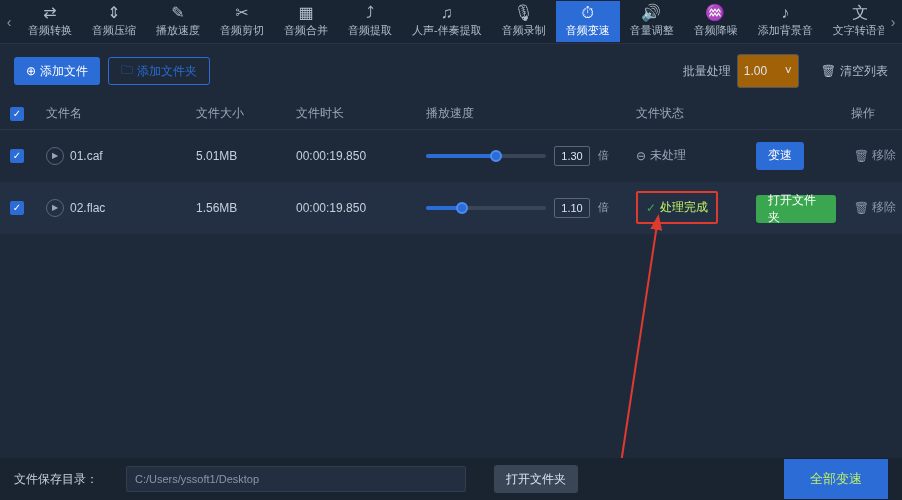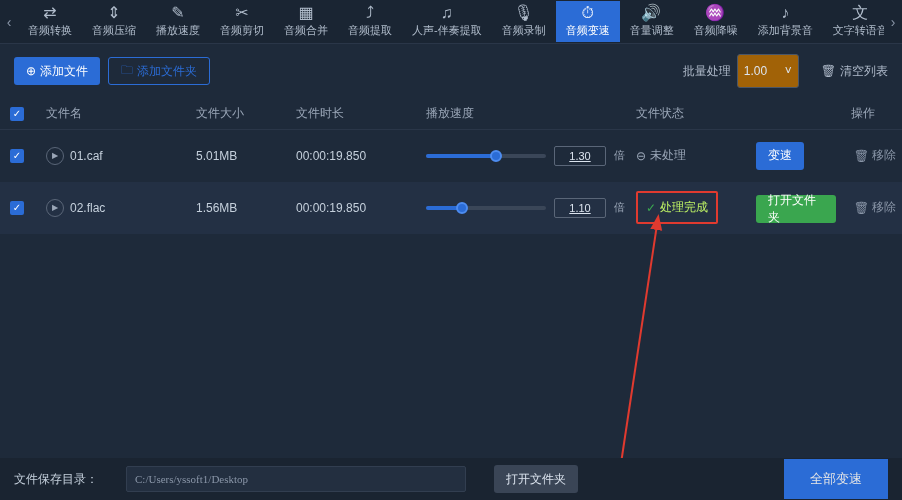--- a/index.html
+++ b/index.html
@@ -90,48 +90,48 @@
 .slider-wrap { display: flex; align-items: center; gap: 8px; }
 .slider {
   position: relative; width: 120px; height: 4px; background: #3a4658; border-radius: 2px;
 }
 .slider .fill { position: absolute; left: 0; top: 0; height: 100%; background: #2b6cd6; border-radius: 2px; }
 .slider .thumb {
   position: absolute; top: 50%; width: 12px; height: 12px; background: #2b6cd6;
   border-radius: 50%; transform: translate(-50%, -50%); border: 2px solid #4d8cf0;
 }
 .speed-box {
-  width: 52px; height: 20px; border: 1px solid #5a6678; border-radius: 2px;
+  width: 36px; height: 20px; border: 1px solid #5a6678; border-radius: 2px;
   display: inline-flex; align-items: center; justify-content: center;
-  font-size: 11px; color: #dce4ef; text-decoration: underline;
+  font-size: 11px; color: #dce4ef;
 }
 .speed-unit { color: #9aa6b7; font-size: 11px; }
 .status-cell { display: flex; align-items: center; gap: 4px; }
 .status-cell.highlight {
   border: 2px solid #e03a2f; padding: 6px 8px; border-radius: 2px;
   width: fit-content;
 }
 .op-cell { display: flex; justify-content: flex-end; }
 .remove-link { display: inline-flex; align-items: center; gap: 3px; color: #8a96a8; cursor: pointer; }
 
 
 .footer {
   position: absolute; bottom: 0; left: 0; right: 0;
   height: 42px; background: #1a2431;
   display: flex; align-items: center; padding: 0 14px; gap: 28px;
 }
 .pathbox {
   flex: 0 0 340px; height: 26px; background: #232f40;
   border: 1px solid #323e50; border-radius: 2px;
   display: flex; align-items: center; padding: 0 8px;
-  color: #8a96a8; font-size: 11px; font-family: Liberation Serif, serif;
+  color: #8a96a8; font-size: 11px;
 }
 .footer .spacer2 { flex: 1; }
 .btn-primary-big {
-  height: 40px; padding: 0 26px; background: #2b6cd6; color: #e5e5e5;
+  height: 40px; padding: 0 26px; background: #2b6cd6; color: #bef264;
   display: inline-flex; align-items: center; font-size: 13px; cursor: pointer;
 }
 
 
 .arrow-svg {
   position: absolute; left: 560px; top: 200px;
   width: 140px; height: 280px; pointer-events: none;
 }
 .th-op { text-align: center; padding-right: 6px; }
 </style>

